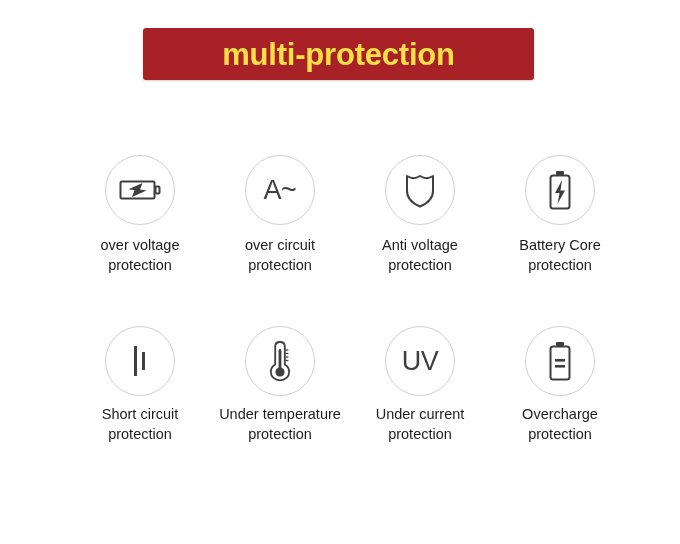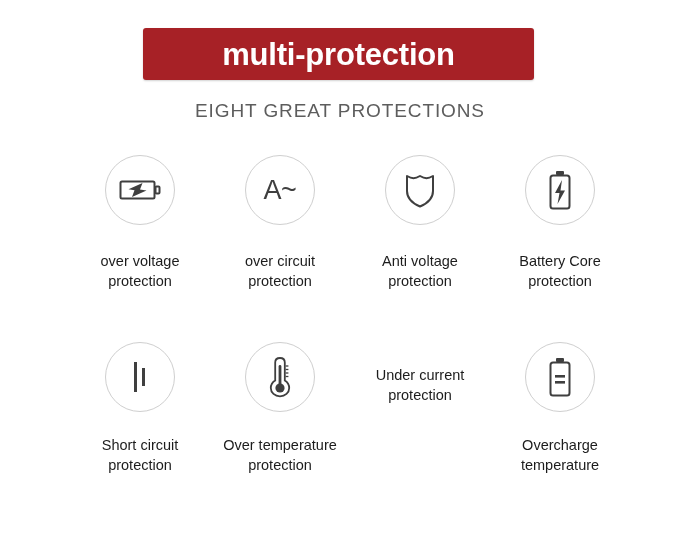--- a/index.html
+++ b/index.html
@@ -28,21 +28,21 @@
     width: 391px;
     height: 52px;
     background: #a72126;
     border-radius: 3px;
     display: flex;
     align-items: center;
     justify-content: center;
     box-shadow: 0 1px 2px rgba(0,0,0,0.18);
   }
   .banner-title {
-    color: #ffffff;
+    color: #fde047;
     font-size: 31px;
     font-weight: bold;
     letter-spacing: -0.2px;
     line-height: 1;
     font-family: "Liberation Sans", sans-serif;
     white-space: nowrap;
   }
 
   
   .subtitle {
@@ -94,42 +94,41 @@
   }
   .icon-circle svg { display: block; }
   .glyph-text {
     font-family: "Liberation Sans", sans-serif;
     font-size: 27px;
     color: #3f3f3f;
     line-height: 1;
     letter-spacing: -0.5px;
   }
   .label {
-    margin-top: 26px;
+    margin-top: 10px;
     text-align: center;
     font-size: 14.5px;
     color: #1c1c1c;
     line-height: 1.38;
     font-family: "Liberation Sans", sans-serif;
     white-space: pre-line;
   }
   .row-2 .label {
-    margin-top: 23px;
+    margin-top: 8px;
   }
 </style>
 </head>
 <body>
 
 <div class="page">
 
   <div class="banner">
     <div class="banner-title">multi-protection</div>
   </div>
 
-  <div class="subtitle">EIGHT GREAT PROTECTIONS</div>
 
   <div class="grid">
 
     <div class="row row-1">
 
       <div class="cell">
         <div class="icon-circle">
           <svg width="44" height="30" viewBox="0 0 44 30">
             <rect x="2.5" y="6.5" width="34" height="17" rx="1.5" fill="none" stroke="#3f3f3f" stroke-width="2"></rect>
             <rect x="37.5" y="11.5" width="4" height="7" rx="1" fill="none" stroke="#3f3f3f" stroke-width="2"></rect>
@@ -190,38 +189,41 @@
           <svg width="26" height="44" viewBox="0 0 26 44">
             <path d="M13 3 C16 3 17.8 5 17.8 7.5 L17.8 25.5 C20.6 27.2 22.2 30 22.2 33 C22.2 37.7 18.1 41.3 13 41.3 C7.9 41.3 3.8 37.7 3.8 33 C3.8 30 5.4 27.2 8.2 25.5 L8.2 7.5 C8.2 5 10 3 13 3 Z" fill="none" stroke="#3f3f3f" stroke-width="1.8"></path>
             <rect x="11.6" y="10" width="2.8" height="20" rx="1.4" fill="#3f3f3f"></rect>
             <circle cx="13" cy="33" r="4.6" fill="#3f3f3f"></circle>
             <line x1="18.6" y1="11" x2="21.4" y2="11" stroke="#3f3f3f" stroke-width="1.3"></line>
             <line x1="18.6" y1="14.5" x2="21.4" y2="14.5" stroke="#3f3f3f" stroke-width="1.3"></line>
             <line x1="18.6" y1="18" x2="21.4" y2="18" stroke="#3f3f3f" stroke-width="1.3"></line>
             <line x1="18.6" y1="21.5" x2="21.4" y2="21.5" stroke="#3f3f3f" stroke-width="1.3"></line>
           </svg>
         </div>
-        <div class="label">Over temperature
-protection</div>
-      </div>
-
-      <div class="cell">
+        <div class="label">Under temperature
+protection</div>
+      </div>
+
+      <div class="cell">
+        <div class="icon-circle">
+          <span class="glyph-text">UV</span>
+        </div>
         <div class="label">Under current
 protection</div>
       </div>
 
       <div class="cell">
         <div class="icon-circle">
           <svg width="28" height="42" viewBox="0 0 28 42">
             <rect x="10" y="2" width="8" height="4" rx="1" fill="#3f3f3f"></rect>
             <rect x="4.5" y="6.5" width="19" height="33" rx="2.5" fill="none" stroke="#3f3f3f" stroke-width="2"></rect>
             <rect x="9" y="19" width="10" height="2.6" fill="#3f3f3f"></rect>
             <rect x="9" y="25" width="10" height="2.6" fill="#3f3f3f"></rect>
           </svg>
         </div>
         <div class="label">Overcharge
-temperature</div>
+protection</div>
       </div>
 
     </div>
 
   </div>
 </div>
 
 </body></html>

